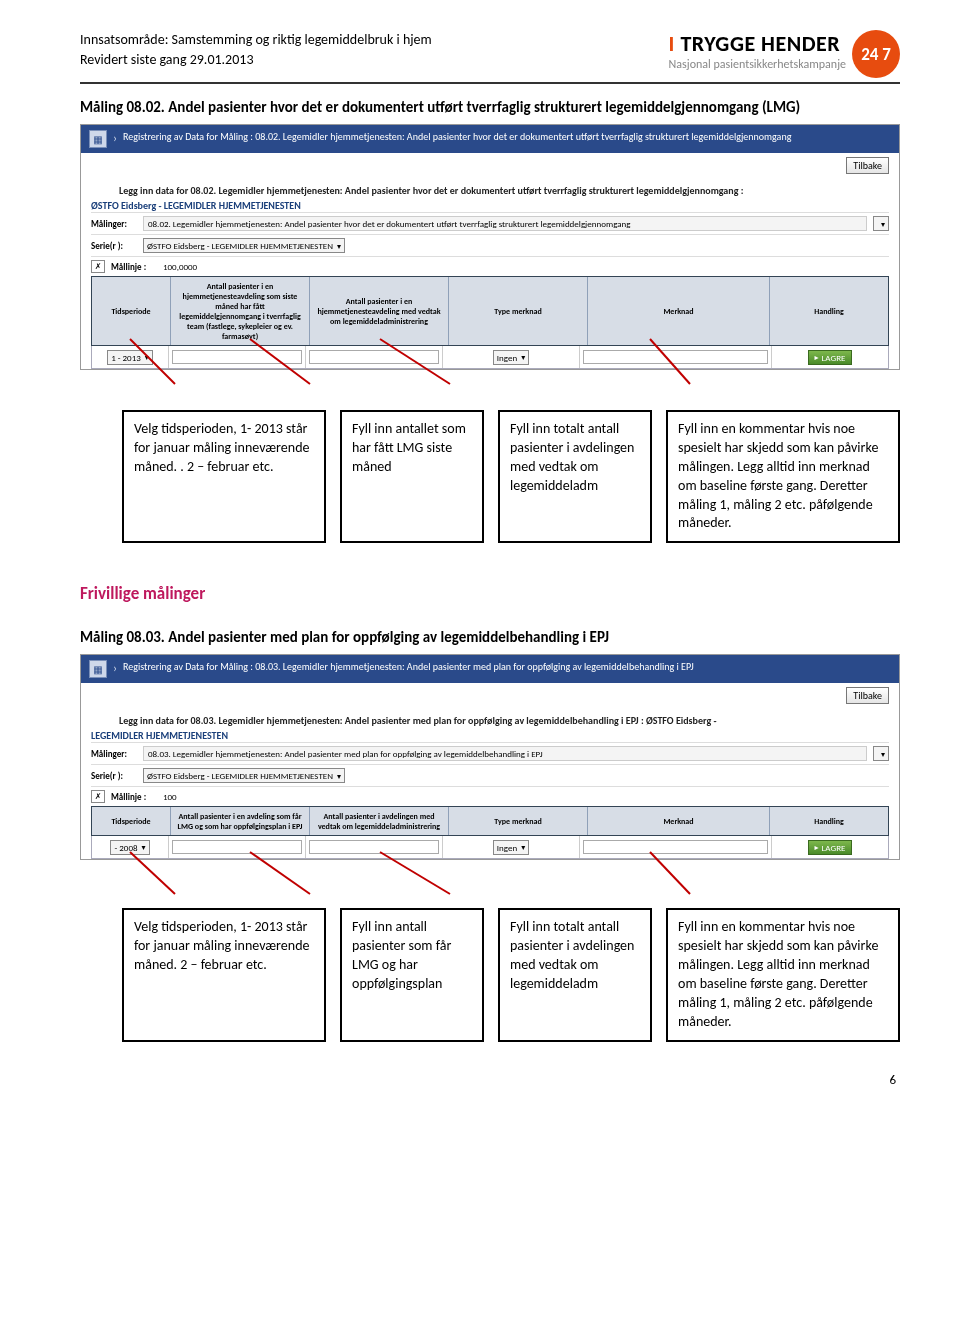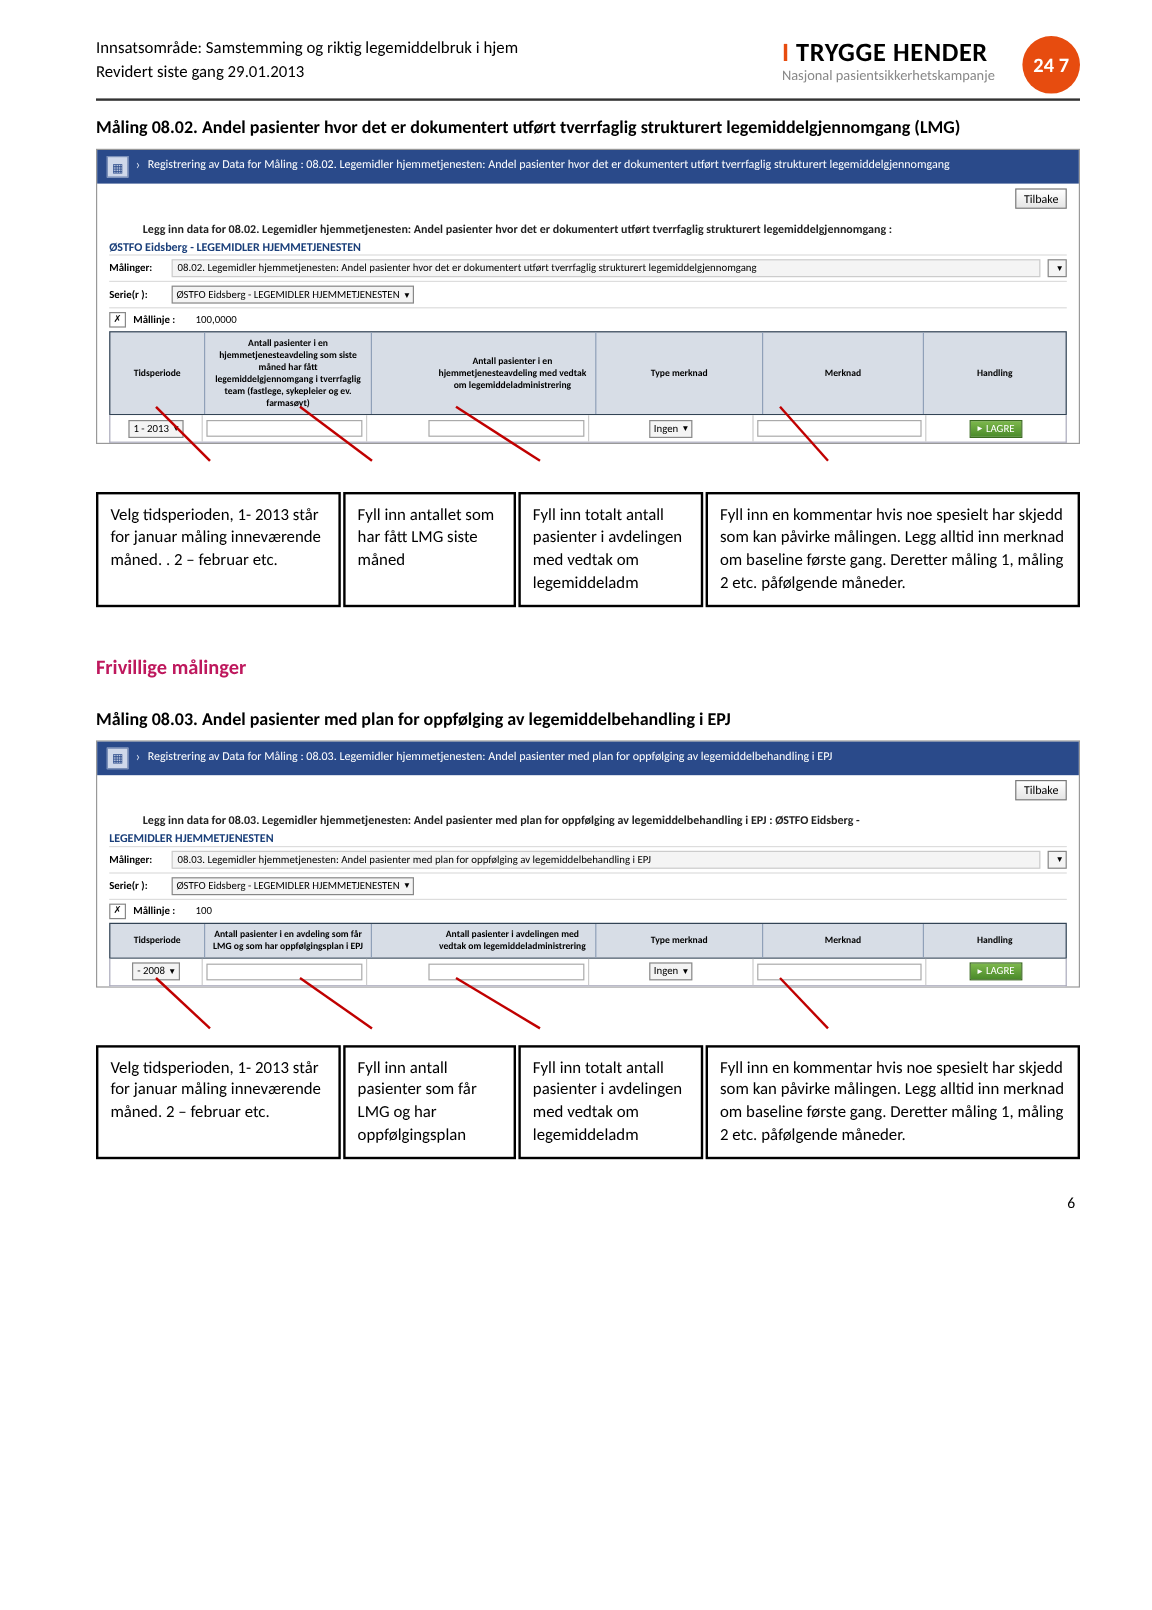--- a/index.html
+++ b/index.html
@@ -1,19 +1,19 @@
 <!DOCTYPE html>
 <html><head>
 <meta charset="utf-8">
 <style>
   body { margin:0; font-family: Calibri, Arial, sans-serif; font-size:14px; color:#000; background:#fff; width:960px; }
   .page { padding:30px 60px 30px 80px; position:relative; }
   .header { display:flex; justify-content:space-between; border-bottom:2px solid #333; padding-bottom:4px; margin-bottom:14px; }
   .header-left { font-size:14px; line-height:1.4; }
-  .logo-wrap { display:flex; align-items:flex-start; gap:23px; }
+  .logo-wrap { display:flex; align-items:flex-start; gap:6px; }
   .logo-text { text-align:left; }
   .logo-title { font-size:22px; font-weight:bold; letter-spacing:0.5px; }
   .logo-title .bar { color:#e74c0f; font-weight:bold; }
   .logo-sub { font-size:12px; color:#888; }
   .logo-circle { width:48px; height:48px; border-radius:50%; background:#e74c0f; color:#fff; font-weight:bold; font-size:17px; display:flex; align-items:center; justify-content:center; }
   .heading { font-weight:bold; font-size:15px; margin:6px 0 8px; }
   .section2-title { color:#be185d; font-weight:bold; font-size:17px; margin:40px 0 24px; }
   
   .shot { border:1px solid #999; background:#fff; font-size:10px; position:relative; margin-bottom:2px;}
   .shot-bluebar { background:#2a4a8a; color:#fff; padding:5px 8px; font-size:10px; display:flex; align-items:flex-start; gap:6px;}
@@ -28,28 +28,28 @@
   .row-line .lbl { font-weight:bold; min-width:46px;}
   .row-line .val { background:#f4f4f4; flex:1; padding:1px 4px; border:1px solid #ccc;}
   .mini-dd { display:inline-flex; align-items:center; border:1px solid #888; background:#f4f4f4; padding:0 3px; font-size:9px; height:13px;}
   .mini-dd::after { content:"▾"; margin-left:4px; font-size:8px;}
   .grid { display:flex; border:1px solid #345; background:#d7dde6; }
   .grid .cell { border-right:1px solid #8fa0b8; padding:4px; text-align:center; font-size:8px; font-weight:bold; display:flex; align-items:center; justify-content:center;}
   .grid .cell:last-child { border-right:none;}
   .grid-row { display:flex; border:1px solid #aab; border-top:none; background:#fff;}
   .grid-row .cell { border-right:1px solid #ccc; padding:2px 3px; font-size:9px; display:flex; align-items:center; justify-content:center; min-height:18px;}
   .grid-row .cell:last-child { border-right:none;}
-  .c1{width:70px;} .c2{width:130px;} .c3{width:130px;margin-left:48px;} .c4{width:130px;} .c5{flex:1;} .c6{width:110px;}
+  .c1{width:70px;} .c2{width:130px;} .c3{width:130px;} .c4{width:130px;} .c5{flex:1;} .c6{width:110px;}
   .lagre-btn { display:inline-flex; align-items:center; gap:3px; background:linear-gradient(#7db84c,#4a8a2a); color:#fff; font-size:9px; padding:1px 6px; border:1px solid #3a6a1f;}
   .lagre-btn::before { content:"▸"; font-size:8px;}
   
   .diag-wrap { position:relative; }
   .svg-over { position:absolute; left:0; top:0; pointer-events:none; }
   
-  .anno-row { display:flex; gap:2px; margin-top:40px; align-items:stretch;}
+  .anno-row { display:flex; gap:14px; margin-top:40px; align-items:stretch;margin-left:42px;}
   .anno-row.tight { margin-top:48px;}
   .anno-box { border:2px solid #000; padding:8px 10px; font-size:14px; line-height:1.35; }
   .anno-a{ width:180px;} .anno-b{ width:120px;} .anno-c{ width:130px;} .anno-d{ flex:1;}
   .pagenum { text-align:right; font-size:13px; margin-top:30px; padding-right:4px;}
   .checkish { display:inline-block; width:12px;height:11px;border:1px solid #888; text-align:center; font-size:8px; line-height:10px;}
 </style>
 </head>
 <body>
 
 <div class="page">

